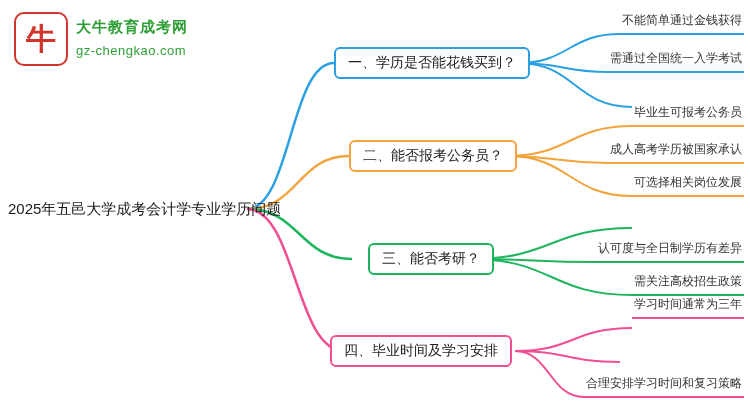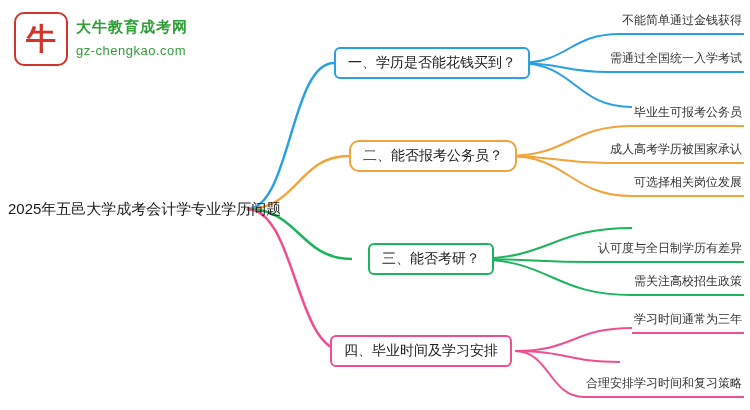--- a/index.html
+++ b/index.html
@@ -54,29 +54,29 @@
     </div>
     <div class="logo-txt">
       <div class="logo-name">大牛教育成考网</div>
       <div class="logo-url">gz-chengkao.com</div>
     </div>
   </div>
 
   <div class="root" id="root">2025年五邑大学成考会计学专业学历问题</div>
 
   <div class="branch" id="b0" style="left: 334px; top: 47px; border-color: rgb(42, 160, 226);">一、学历是否能花钱买到？</div>
-  <div class="branch" id="b1" style="left: 349px; top: 140px; border-color: rgb(242, 163, 60); border-radius: 10px;">二、能否报考公务员？</div>
+  <div class="branch" id="b1" style="left: 349px; top: 140px; border-color: rgb(242, 163, 60);">二、能否报考公务员？</div>
   <div class="branch" id="b2" style="left: 368px; top: 243px; border-color: rgb(29, 180, 94);">三、能否考研？</div>
   <div class="branch" id="b3" style="left: 330px; top: 335px; border-color: rgb(239, 79, 146);">四、毕业时间及学习安排</div>
 
   <div class="leaf" style="top: 12px; border-bottom-color: rgb(42, 160, 226);">不能简单通过金钱获得</div>
   <div class="leaf" style="top: 50px; border-bottom-color: rgb(42, 160, 226);">需通过全国统一入学考试</div>
 
   <div class="leaf" style="top: 104px; border-bottom-color: rgb(242, 163, 60);">毕业生可报考公务员</div>
   <div class="leaf" style="top: 141px; border-bottom-color: rgb(242, 163, 60);">成人高考学历被国家承认</div>
   <div class="leaf" style="top: 174px; border-bottom-color: rgb(242, 163, 60);">可选择相关岗位发展</div>
 
   <div class="leaf" style="top: 240px; border-bottom-color: rgb(29, 180, 94);">认可度与全日制学历有差异</div>
   <div class="leaf" style="top: 273px; border-bottom-color: rgb(29, 180, 94);">需关注高校招生政策</div>
 
-  <div class="leaf" style="top: 311px; border-bottom-color: rgb(239, 79, 146); margin-left: 48px;">学习时间通常为三年</div>
+  <div class="leaf" style="top: 296px; border-bottom-color: rgb(239, 79, 146); margin-left: 48px;">学习时间通常为三年</div>
   <div class="leaf" style="top: 375px; border-bottom-color: rgb(239, 79, 146);">合理安排学习时间和复习策略</div>
 </div>
 
 </body></html>

